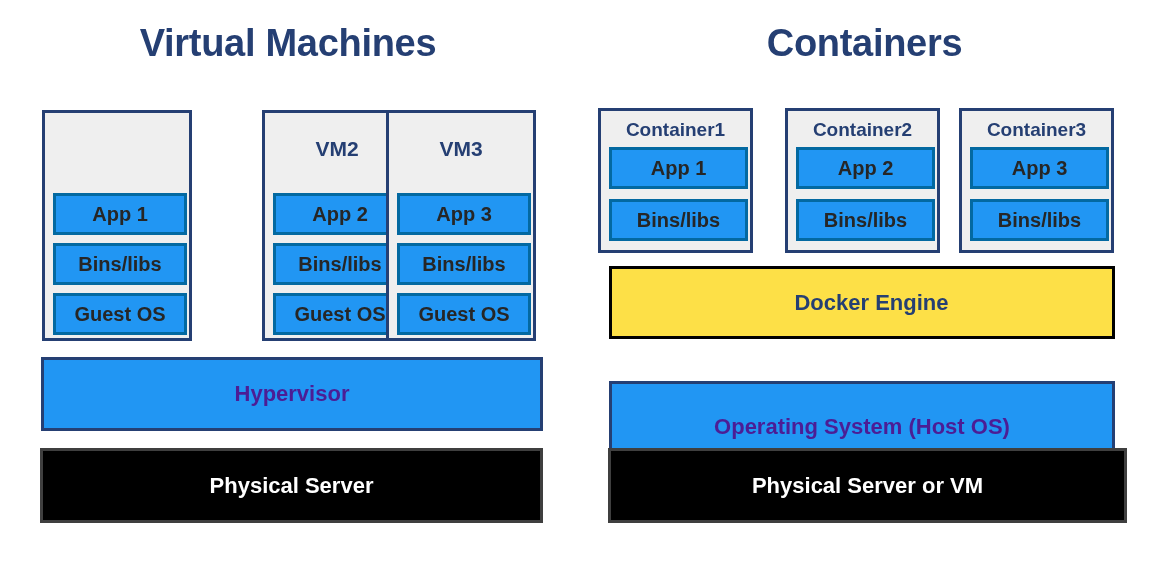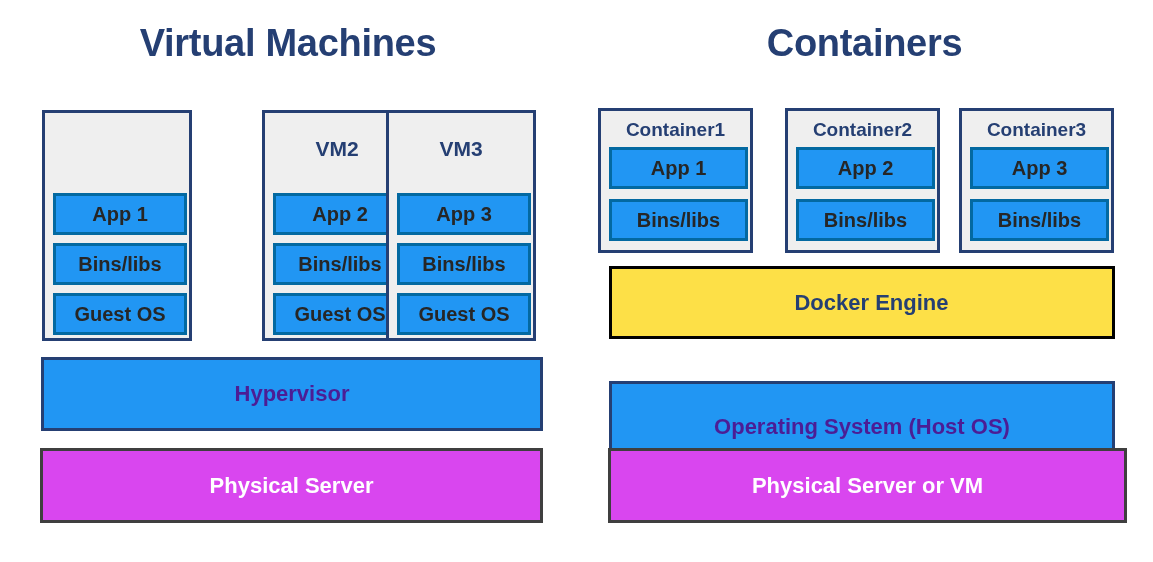--- a/index.html
+++ b/index.html
@@ -80,21 +80,21 @@
     font-size: 22px;
   }
   .bar-docker {
     background: #fde047;
     border: 3px solid #000000;
     color: #253F73;
     font-size: 22px;
     padding-left: 19px;
   }
   .bar-physical {
-    background: #d946ef;
+    background: #000000;
     border: 3px solid #3F3F3F;
     color: #ffffff;
     font-size: 22px;
   }
 
   
   .vm-box   { width: 150px; height: 231px; top: 110px; }
   #vm-box-0 { left: 42px; }
   #vm-box-1 { left: 214px; margin-left: 48px; }
   #vm-box-2 { left: 386px; }

